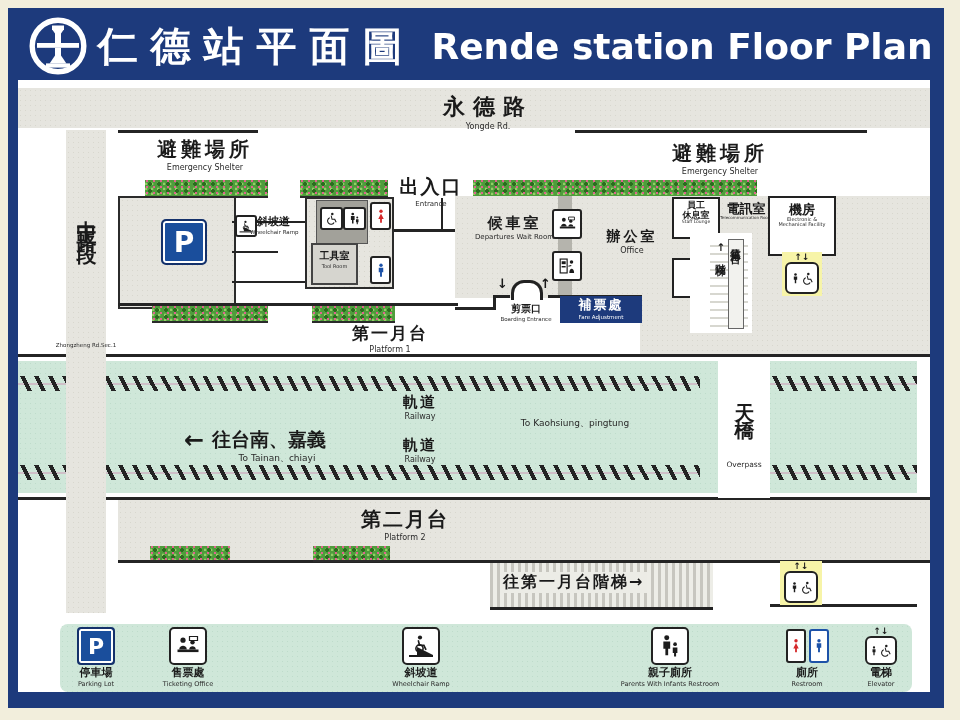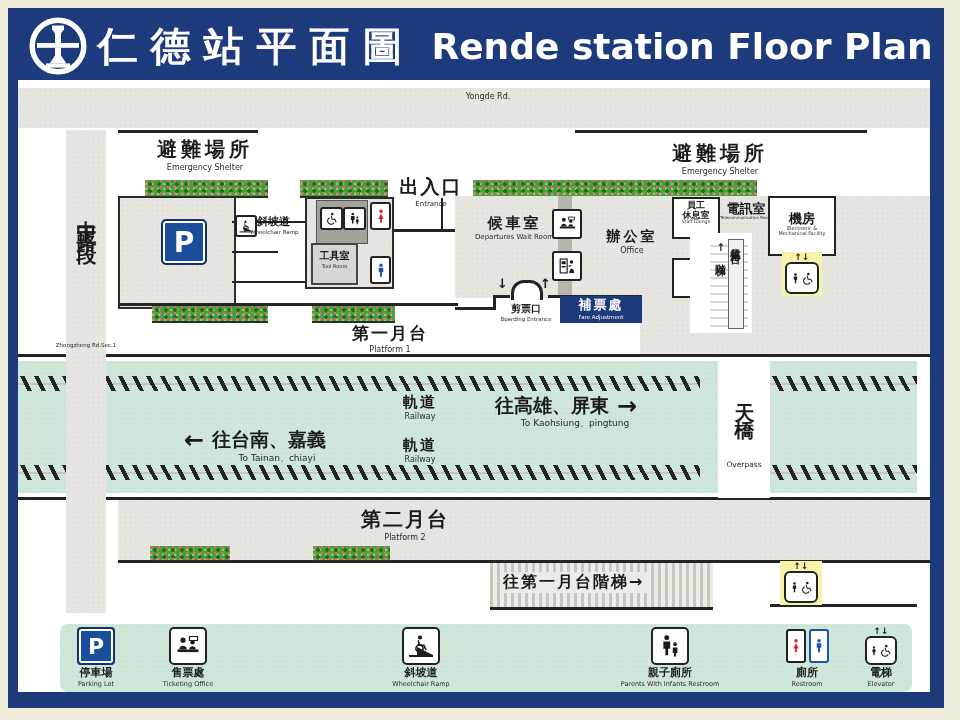--- a/index.html
+++ b/index.html
@@ -54,20 +54,21 @@
       <rect x="30" y="79" width="40" height="7" fill="#fff"></rect>
     </svg>
   </div>
   <div class="abs hdr" style="left:100px;top:16px;width:830px;height:60px">
     <span class="zh">仁德站平面圖</span>
       <span class="en">Rende station Floor Plan</span>
   </div>
 
   <div class="abs gray" style="left:18px;top:88px;width:912px;height:40px"></div>
   <div class="abs c" style="left:408px;top:92px;width:160px">
+    <div class="b" style="font-size:22px;letter-spacing:8px">永德路</div>
     <div class="sub" style="font-size:8px">Yongde Rd.</div>
   </div>
   <div class="abs dline" style="left:118px;top:130px;width:140px;height:3px"></div>
   <div class="abs dline" style="left:575px;top:130px;width:292px;height:3px"></div>
 
   <div class="abs c" style="left:140px;top:136px;width:130px">
     <div class="b" style="font-size:20px;letter-spacing:4px">避難場所</div>
     <div class="sub" style="font-size:8px">Emergency Shelter</div>
   </div>
   <div class="abs c" style="left:655px;top:140px;width:130px">
@@ -172,21 +173,21 @@
   <div class="abs room c lh1" style="left:672px;top:197px;width:44px;height:38px">
     <div class="b" style="font-size:9px;margin-top:2px">員工</div>
     <div class="b" style="font-size:9px">休息室</div>
     <div class="sub" style="font-size:4.5px">Staff Lounge</div>
   </div>
   <div class="abs c lh1" style="left:716px;top:202px;width:60px">
     <div class="b" style="font-size:13px">電訊室</div>
     <div class="sub" style="font-size:4px">Telecommunication Room</div>
   </div>
   <div class="abs room c lh1" style="left:768px;top:196px;width:64px;height:56px">
-    <div class="b" style="font-size:13px;margin-top:14px">機房</div>
+    <div class="b" style="font-size:13px;margin-top:5px">機房</div>
     <div class="sub" style="font-size:5px;padding:0 3px">Electronic &amp; Mechanical Facility</div>
   </div>
   <div class="abs room" style="left:672px;top:258px;width:42px;height:36px"></div>
 
   <div class="abs white" style="left:690px;top:233px;width:62px;height:100px"></div>
   <div class="abs treads" style="left:710px;top:239px;width:38px;height:90px"></div>
   <div class="abs" style="left:710px;top:239px;width:38px;height:90px;display:flex;justify-content:center">
     <div class="zh-v b" style="font-size:10.5px;letter-spacing:2px;margin-top:2px">↑階梯</div>
     <div class="zh-v b" style="font-size:10.5px;letter-spacing:1px;border:1px solid #666;background:#f2f2ee">往第二月台</div>
   </div>
@@ -250,24 +251,20 @@
     <div class="b" style="font-size:15px;letter-spacing:2px">軌道</div>
     <div class="sub" style="font-size:8px">Railway</div>
   </div>
 
   <div class="abs" style="left:160px;top:426px;width:190px;display:flex;gap:8px;align-items:center;justify-content:center">
     <span class="b" style="font-size:24px">←</span>
     <span class="b" style="font-size:19px">往台南、嘉義</span>
   </div>
   <div class="abs c sub" style="left:202px;top:452px;width:150px;font-size:9px">To Tainan、chiayi</div>
 
-  <div class="abs" style="left:495px;top:392px;width:180px;display:flex;gap:8px;align-items:center">
-    <span class="b" style="font-size:19px">往高雄、屏東</span>
-    <span class="b" style="font-size:24px">→</span>
-  </div>
   <div class="abs c sub" style="left:500px;top:417px;width:150px;font-size:9px">To Kaohsiung、pingtung</div>
 
   <div class="abs white" style="left:718px;top:358px;width:52px;height:140px;z-index:5"></div>
   <div class="abs zh-v b" style="left:732px;top:388px;height:80px;font-size:20px;letter-spacing:16px;z-index:6">天橋</div>
   <div class="abs c sub" style="left:712px;top:460px;width:64px;font-size:7.5px;z-index:6">Overpass</div>
 
   <div class="abs gray" style="left:66px;top:130px;width:40px;height:483px;z-index:7"></div>
   <div class="abs zh-v b" style="left:74px;top:205px;height:160px;font-size:20px;letter-spacing:6px;z-index:8">中正路一段</div>
   <div class="abs c sub" style="left:52px;top:342px;width:68px;font-size:5.5px;z-index:8">Zhongzheng Rd.Sec.1</div>
 

